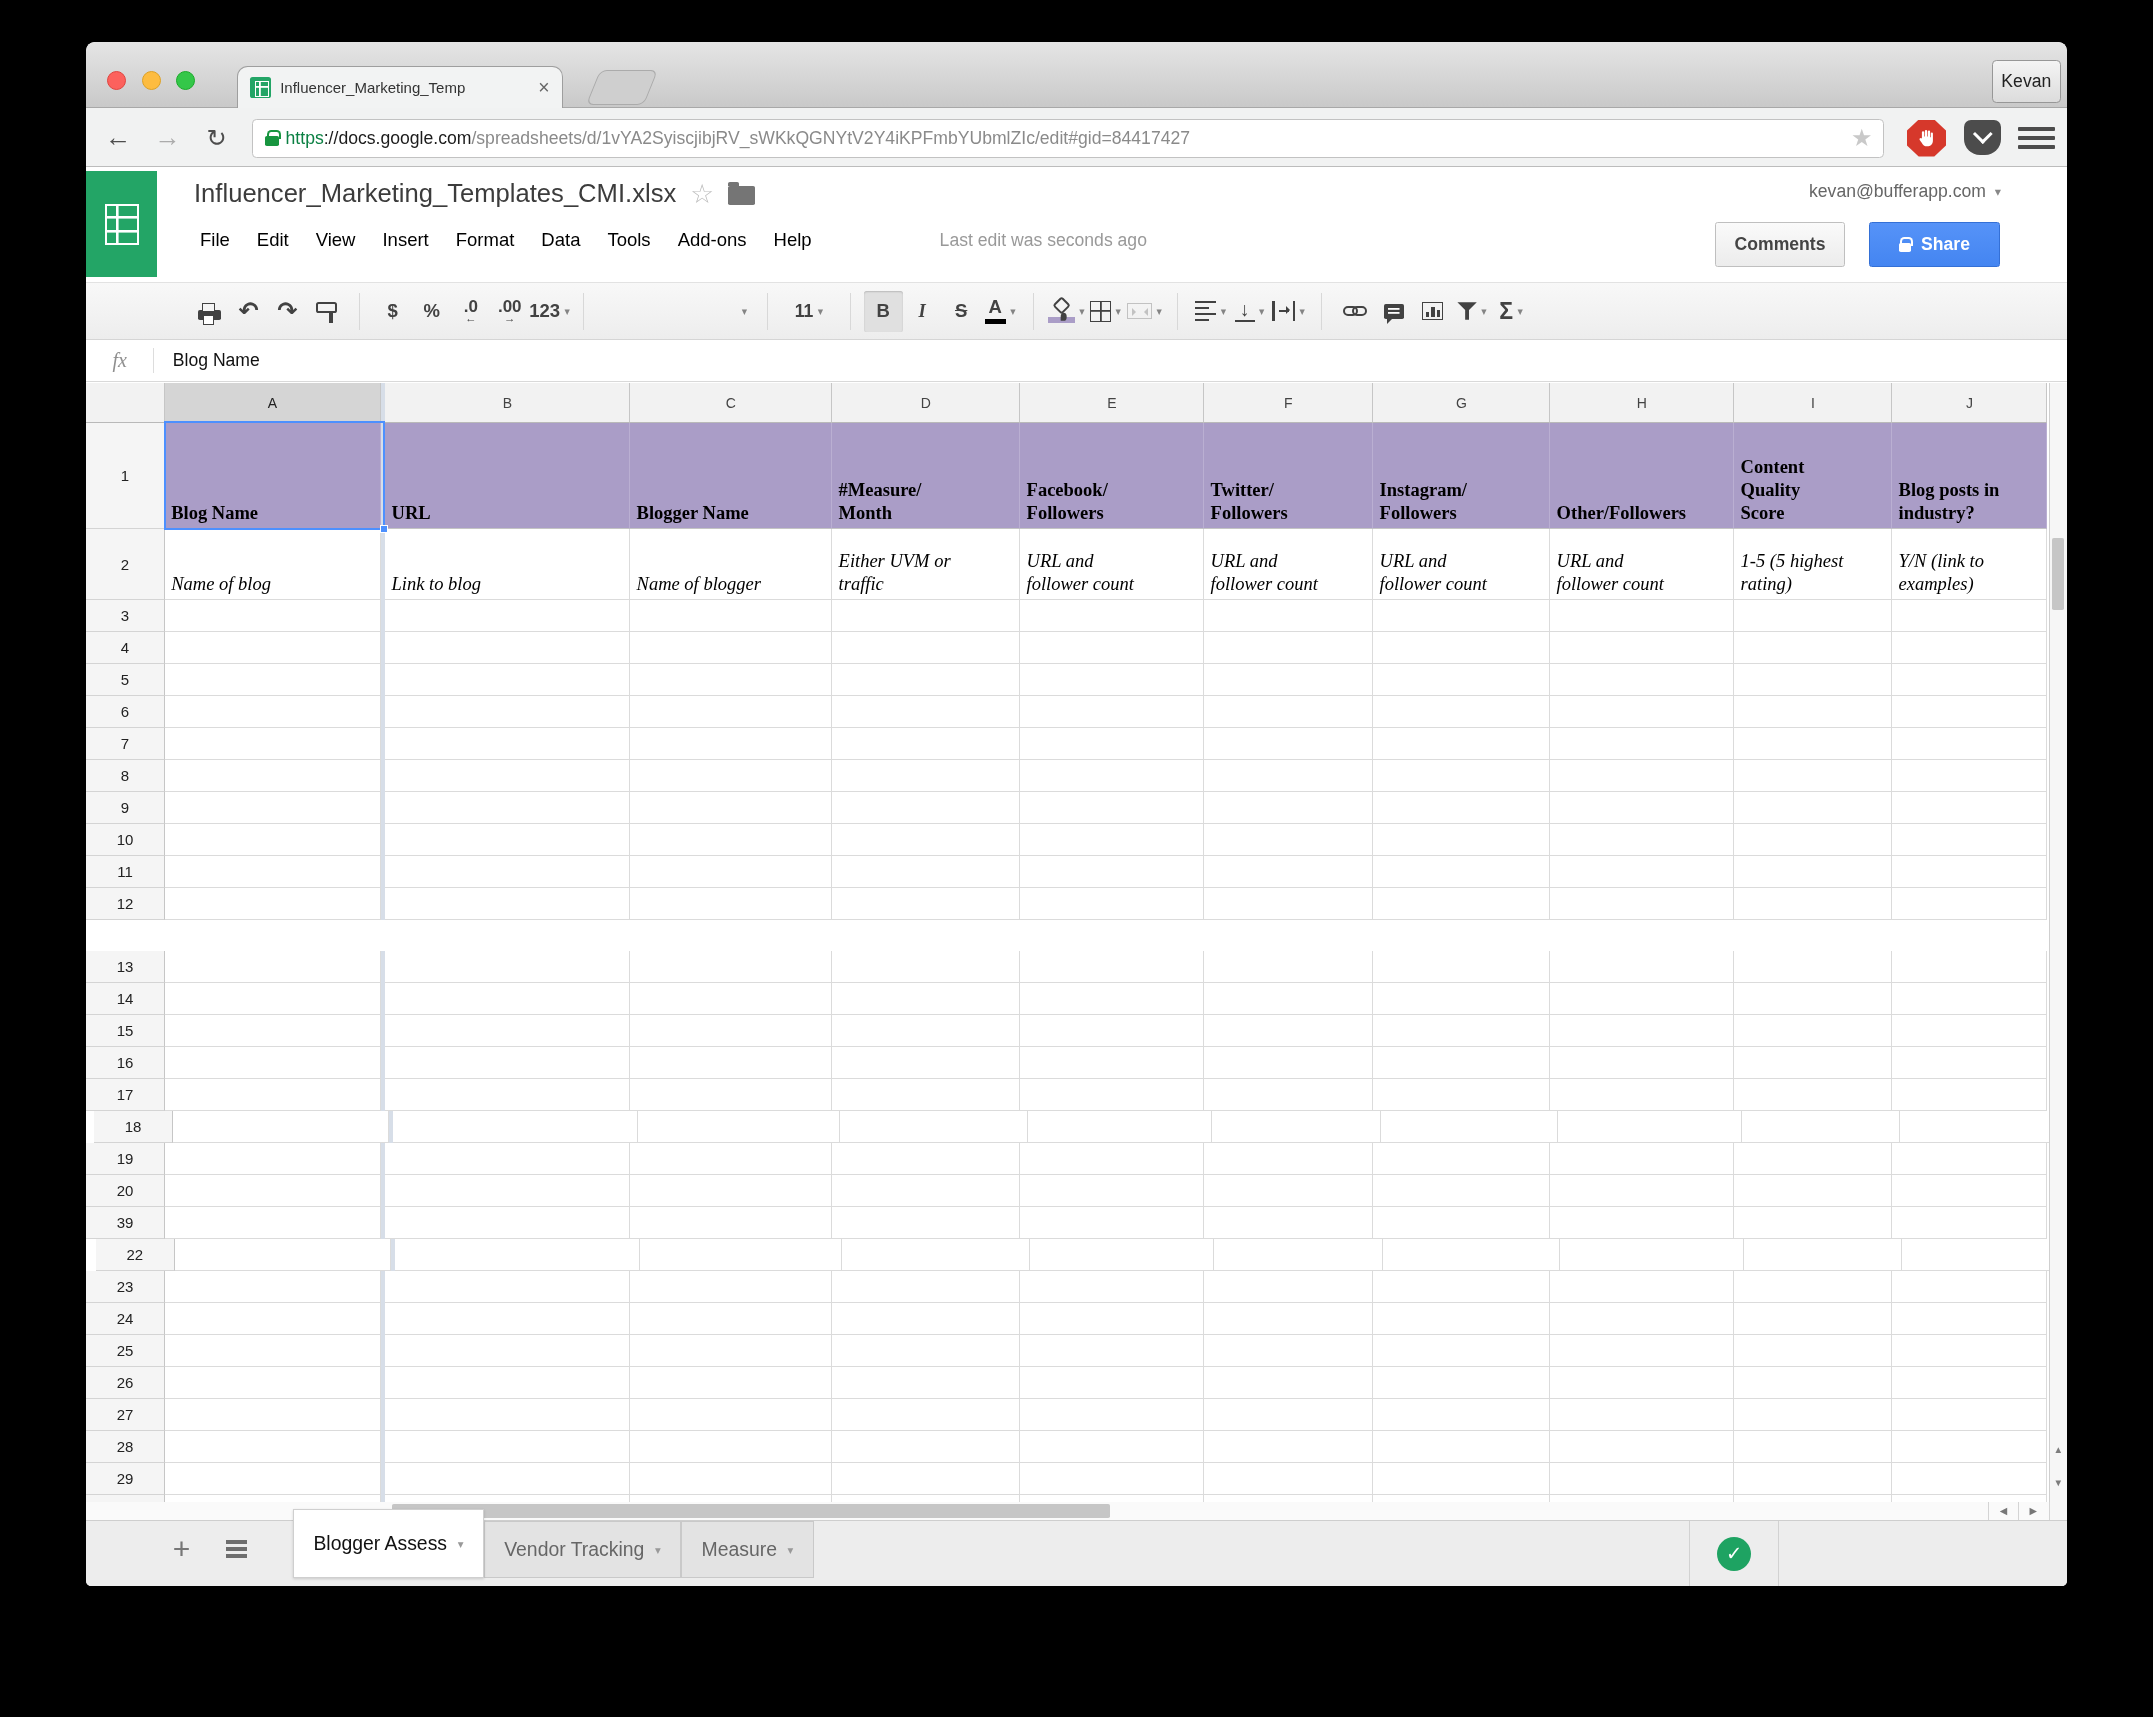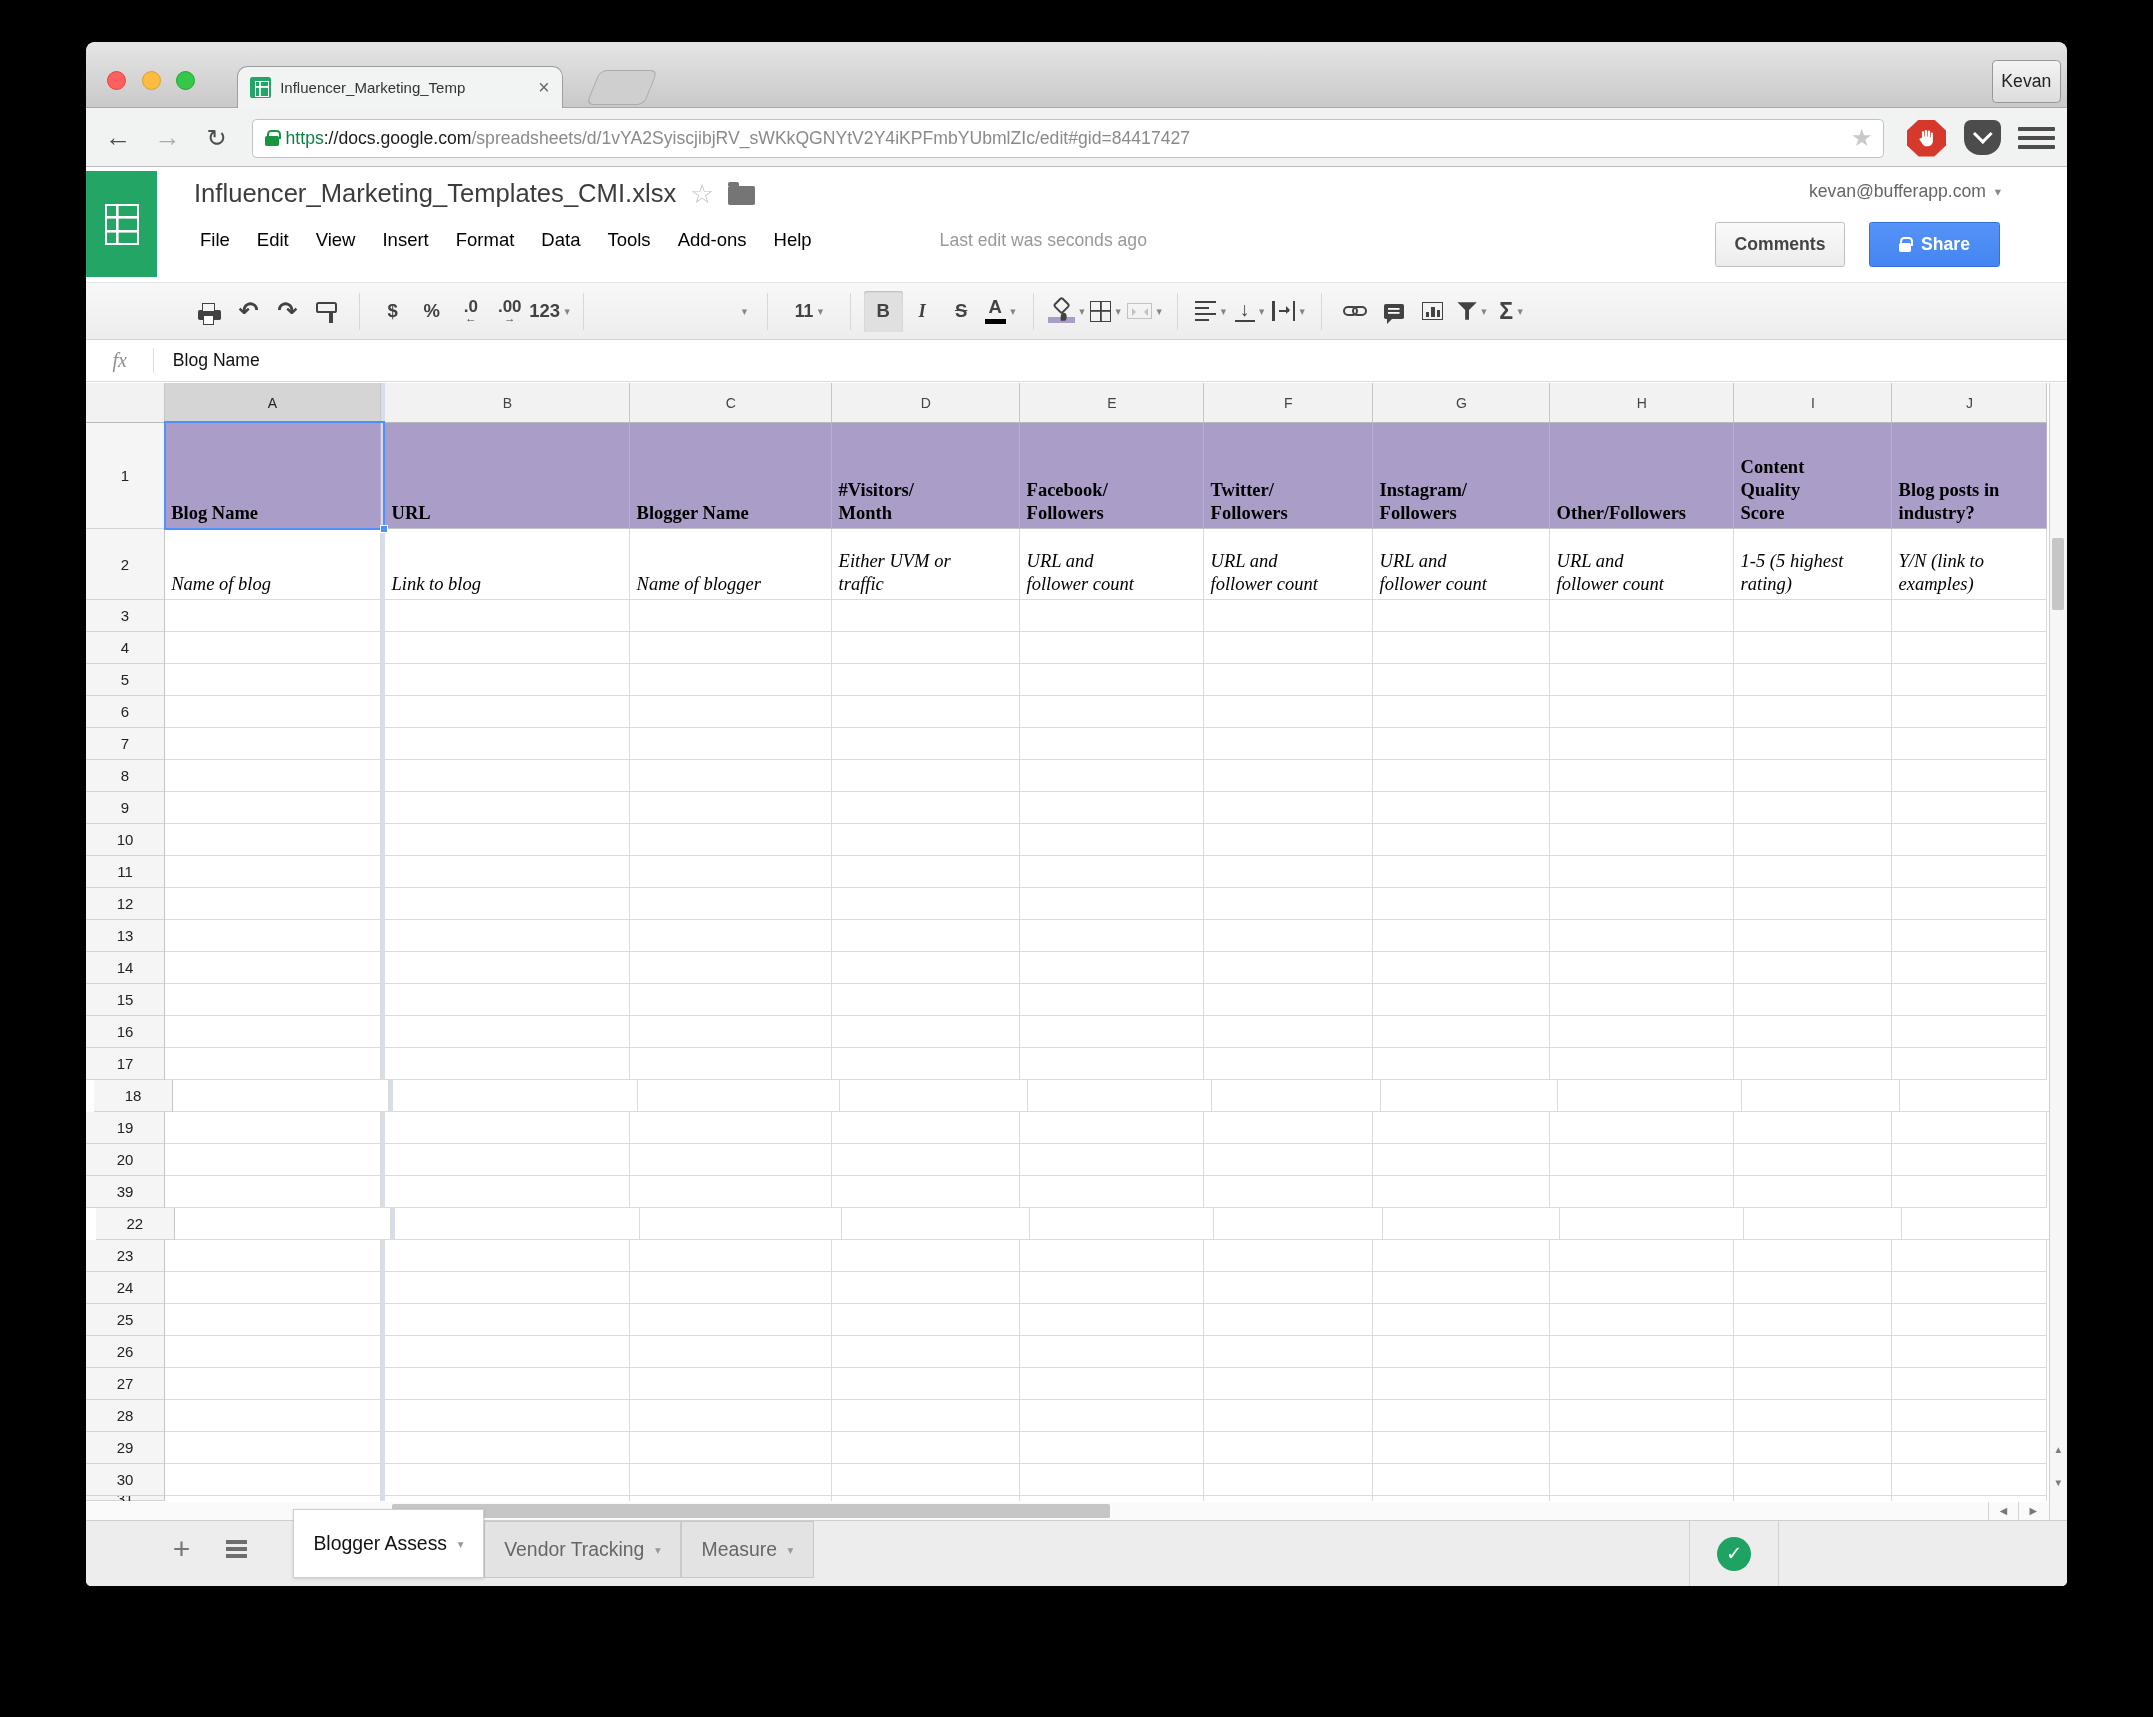--- a/index.html
+++ b/index.html
@@ -377,21 +377,21 @@
         <div class="g-colhdr" style="width: 184px;">H</div>
         <div class="g-colhdr" style="width: 158px;">I</div>
         <div class="g-colhdr" style="width: 155px;">J</div>
       </div>
       <div class="g-row r-header" style="height: 106px;">
         <div class="g-rowhdr">1</div>
         <div class="g-cell" style="width: 216px;">Blog Name</div>
         <div class="g-freeze-sp"></div>
         <div class="g-cell" style="width: 245px;">URL</div>
         <div class="g-cell" style="width: 202px;">Blogger Name</div>
-        <div class="g-cell" style="width: 188px;">#Visitors/
+        <div class="g-cell" style="width: 188px;">#Measure/
 Month</div>
         <div class="g-cell" style="width: 184px;">Facebook/
 Followers</div>
         <div class="g-cell" style="width: 169px;">Twitter/
 Followers</div>
         <div class="g-cell" style="width: 177px;">Instagram/
 Followers</div>
         <div class="g-cell" style="width: 184px;">Other/Followers</div>
         <div class="g-cell" style="width: 158px;">Content
 Quality
@@ -553,21 +553,21 @@
         <div class="g-cell" style="width: 245px;"></div>
         <div class="g-cell" style="width: 202px;"></div>
         <div class="g-cell" style="width: 188px;"></div>
         <div class="g-cell" style="width: 184px;"></div>
         <div class="g-cell" style="width: 169px;"></div>
         <div class="g-cell" style="width: 177px;"></div>
         <div class="g-cell" style="width: 184px;"></div>
         <div class="g-cell" style="width: 158px;"></div>
         <div class="g-cell" style="width: 155px;"></div>
       </div>
-      <div class="g-row r-empty" style="height: 32px;">
+      <div class="g-row r-empty" style="height: 32px; margin-top: 31px;">
         <div class="g-rowhdr">13</div>
         <div class="g-cell" style="width: 216px;"></div>
         <div class="g-freeze-sp"></div>
         <div class="g-cell" style="width: 245px;"></div>
         <div class="g-cell" style="width: 202px;"></div>
         <div class="g-cell" style="width: 188px;"></div>
         <div class="g-cell" style="width: 184px;"></div>
         <div class="g-cell" style="width: 169px;"></div>
         <div class="g-cell" style="width: 177px;"></div>
         <div class="g-cell" style="width: 184px;"></div>

